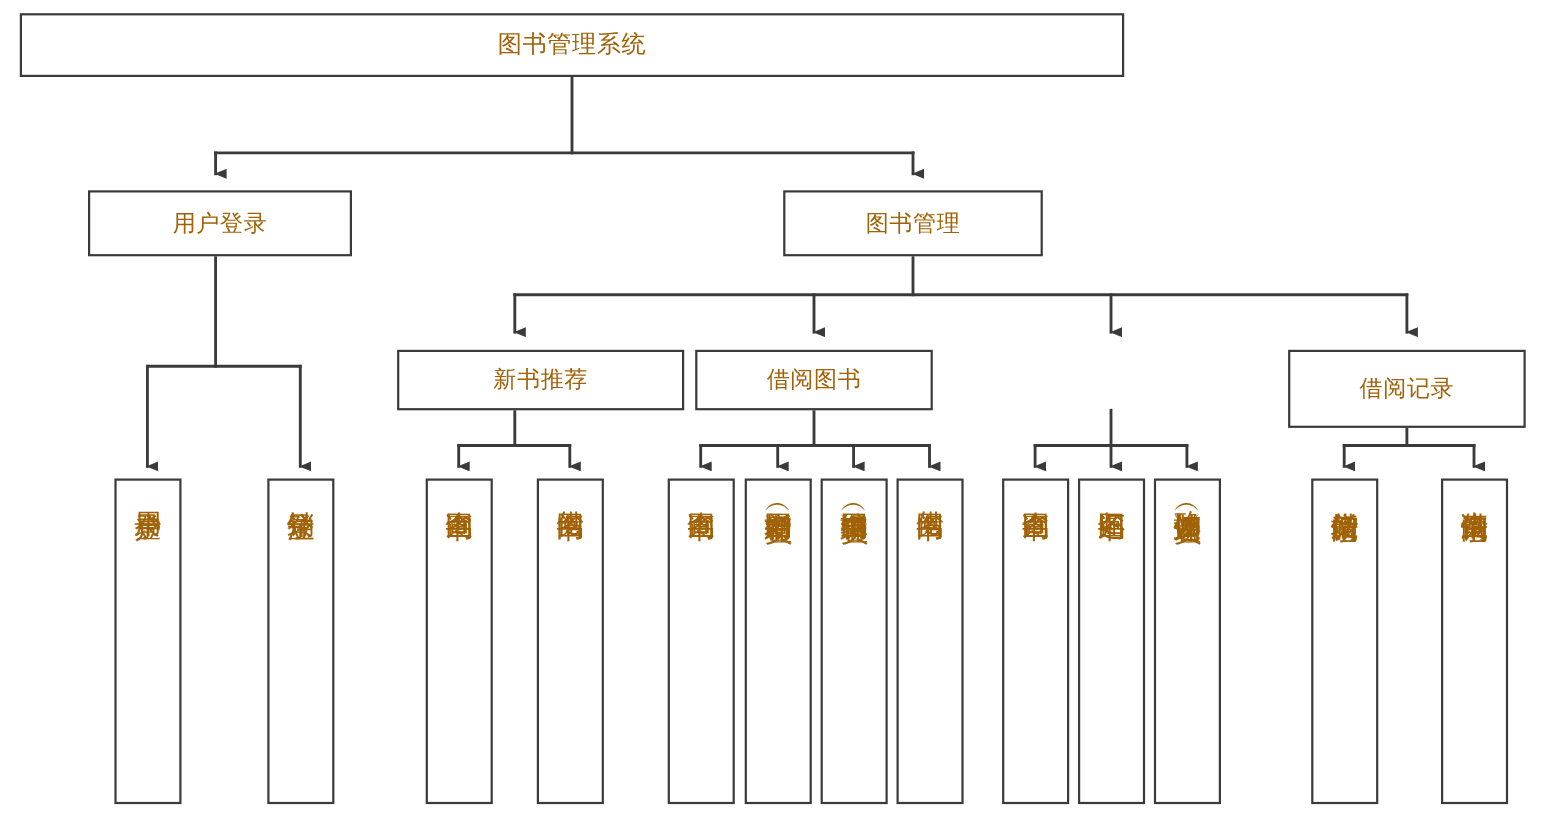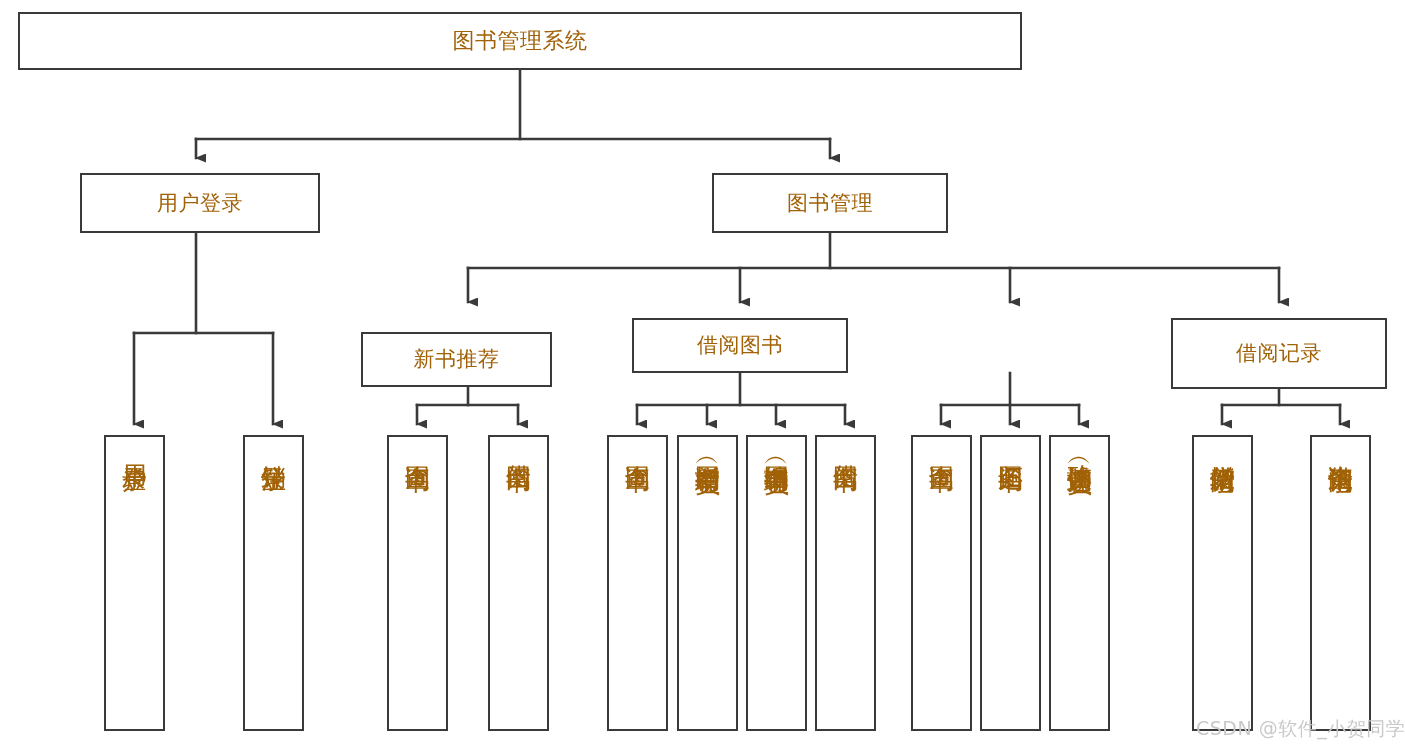--- a/index.html
+++ b/index.html
@@ -131,21 +131,21 @@
   </div>
 
   <div class="node h" style="left:80px; top:173px; width:240px; height:60px;">
     <span class="node-label">用户登录</span>
   </div>
 
   <div class="node h" style="left:712px; top:173px; width:236px; height:60px;">
     <span class="node-label">图书管理</span>
   </div>
 
-  <div class="node h" style="left:361px; top:332px; width:191px; height:55px;">
+  <div class="node h" style="left:361px; top:318px; width:261px; height:55px;">
     <span class="node-label">新书推荐</span>
   </div>
 
   <div class="node h" style="left:632px; top:318px; width:216px; height:55px;">
     <span class="node-label">借阅图书</span>
   </div>
 
 
   <div class="node h" style="left:1171px; top:318px; width:216px; height:71px;">
     <span class="node-label">借阅记录</span>
@@ -196,15 +196,14 @@
   </div>
 
   <div class="node v" style="left:1192px; top:435px; width:61px; height:296px;">
     <span class="node-label">新增借阅记录</span>
   </div>
 
   <div class="node v" style="left:1310px; top:435px; width:61px; height:296px;">
     <span class="node-label">查询借阅记录</span>
   </div>
 
-  <div class="watermark" style="left:1196px; top:716px;">CSDN @软件_小贺同学</div>
 
 </div>
 
 </body></html>

